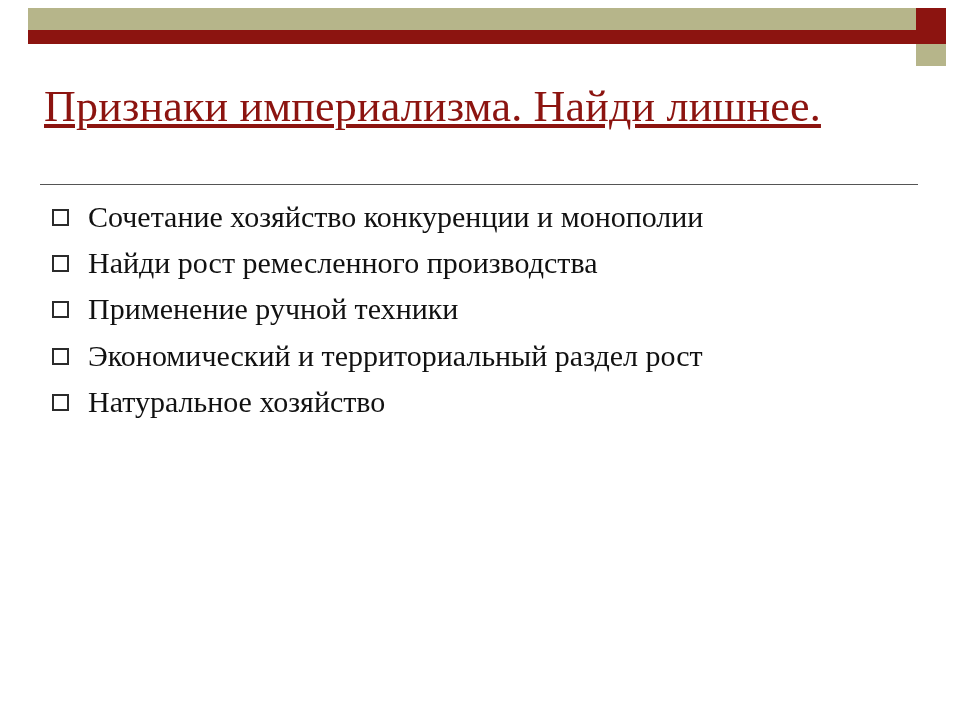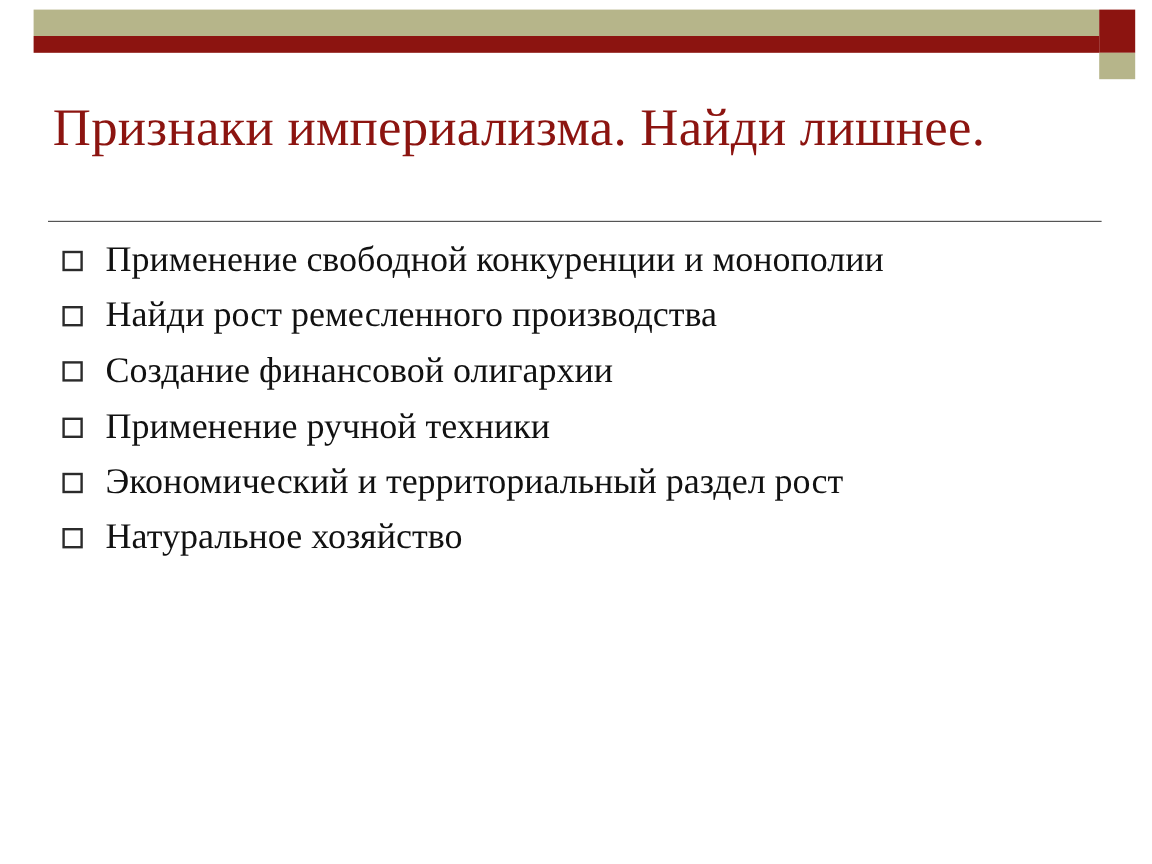--- a/index.html
+++ b/index.html
@@ -66,20 +66,21 @@
     position: absolute;
     left: 44px;
     top: 52px;
     width: 870px;
     color: #8c1410;
     font-size: 44px;
     line-height: 1.17;
     font-family: "Liberation Serif", serif;
     font-weight: normal;
     letter-spacing: 0.2px;
+    text-decoration: underline;
   }
 
   .title-rule {
     position: absolute;
     left: 40px;
     top: 184px;
     width: 878px;
     height: 1px;
     background: #555555;
   }
@@ -131,29 +132,25 @@
     <div class="banner-sq-tan"></div>
   </div>
 
   <h1 class="title">Признаки империализма. Найди лишнее.</h1>
 
   <div class="title-rule"></div>
 
   <ul class="body-list">
     <li class="bullet-item">
       <span class="bullet-marker"></span>
-      <span class="bullet-text">Применение свободной конкуренции и монополии</span>
+      <span class="bullet-text">Сочетание хозяйство конкуренции и монополии</span>
     </li>
     <li class="bullet-item">
       <span class="bullet-marker"></span>
       <span class="bullet-text">Найди рост ремесленного производства</span>
-    </li>
-    <li class="bullet-item">
-      <span class="bullet-marker"></span>
-      <span class="bullet-text">Создание финансовой олигархии</span>
     </li>
     <li class="bullet-item">
       <span class="bullet-marker"></span>
       <span class="bullet-text">Применение ручной техники</span>
     </li>
     <li class="bullet-item">
       <span class="bullet-marker"></span>
       <span class="bullet-text">Экономический и территориальный раздел рост</span>
     </li>
     <li class="bullet-item">

